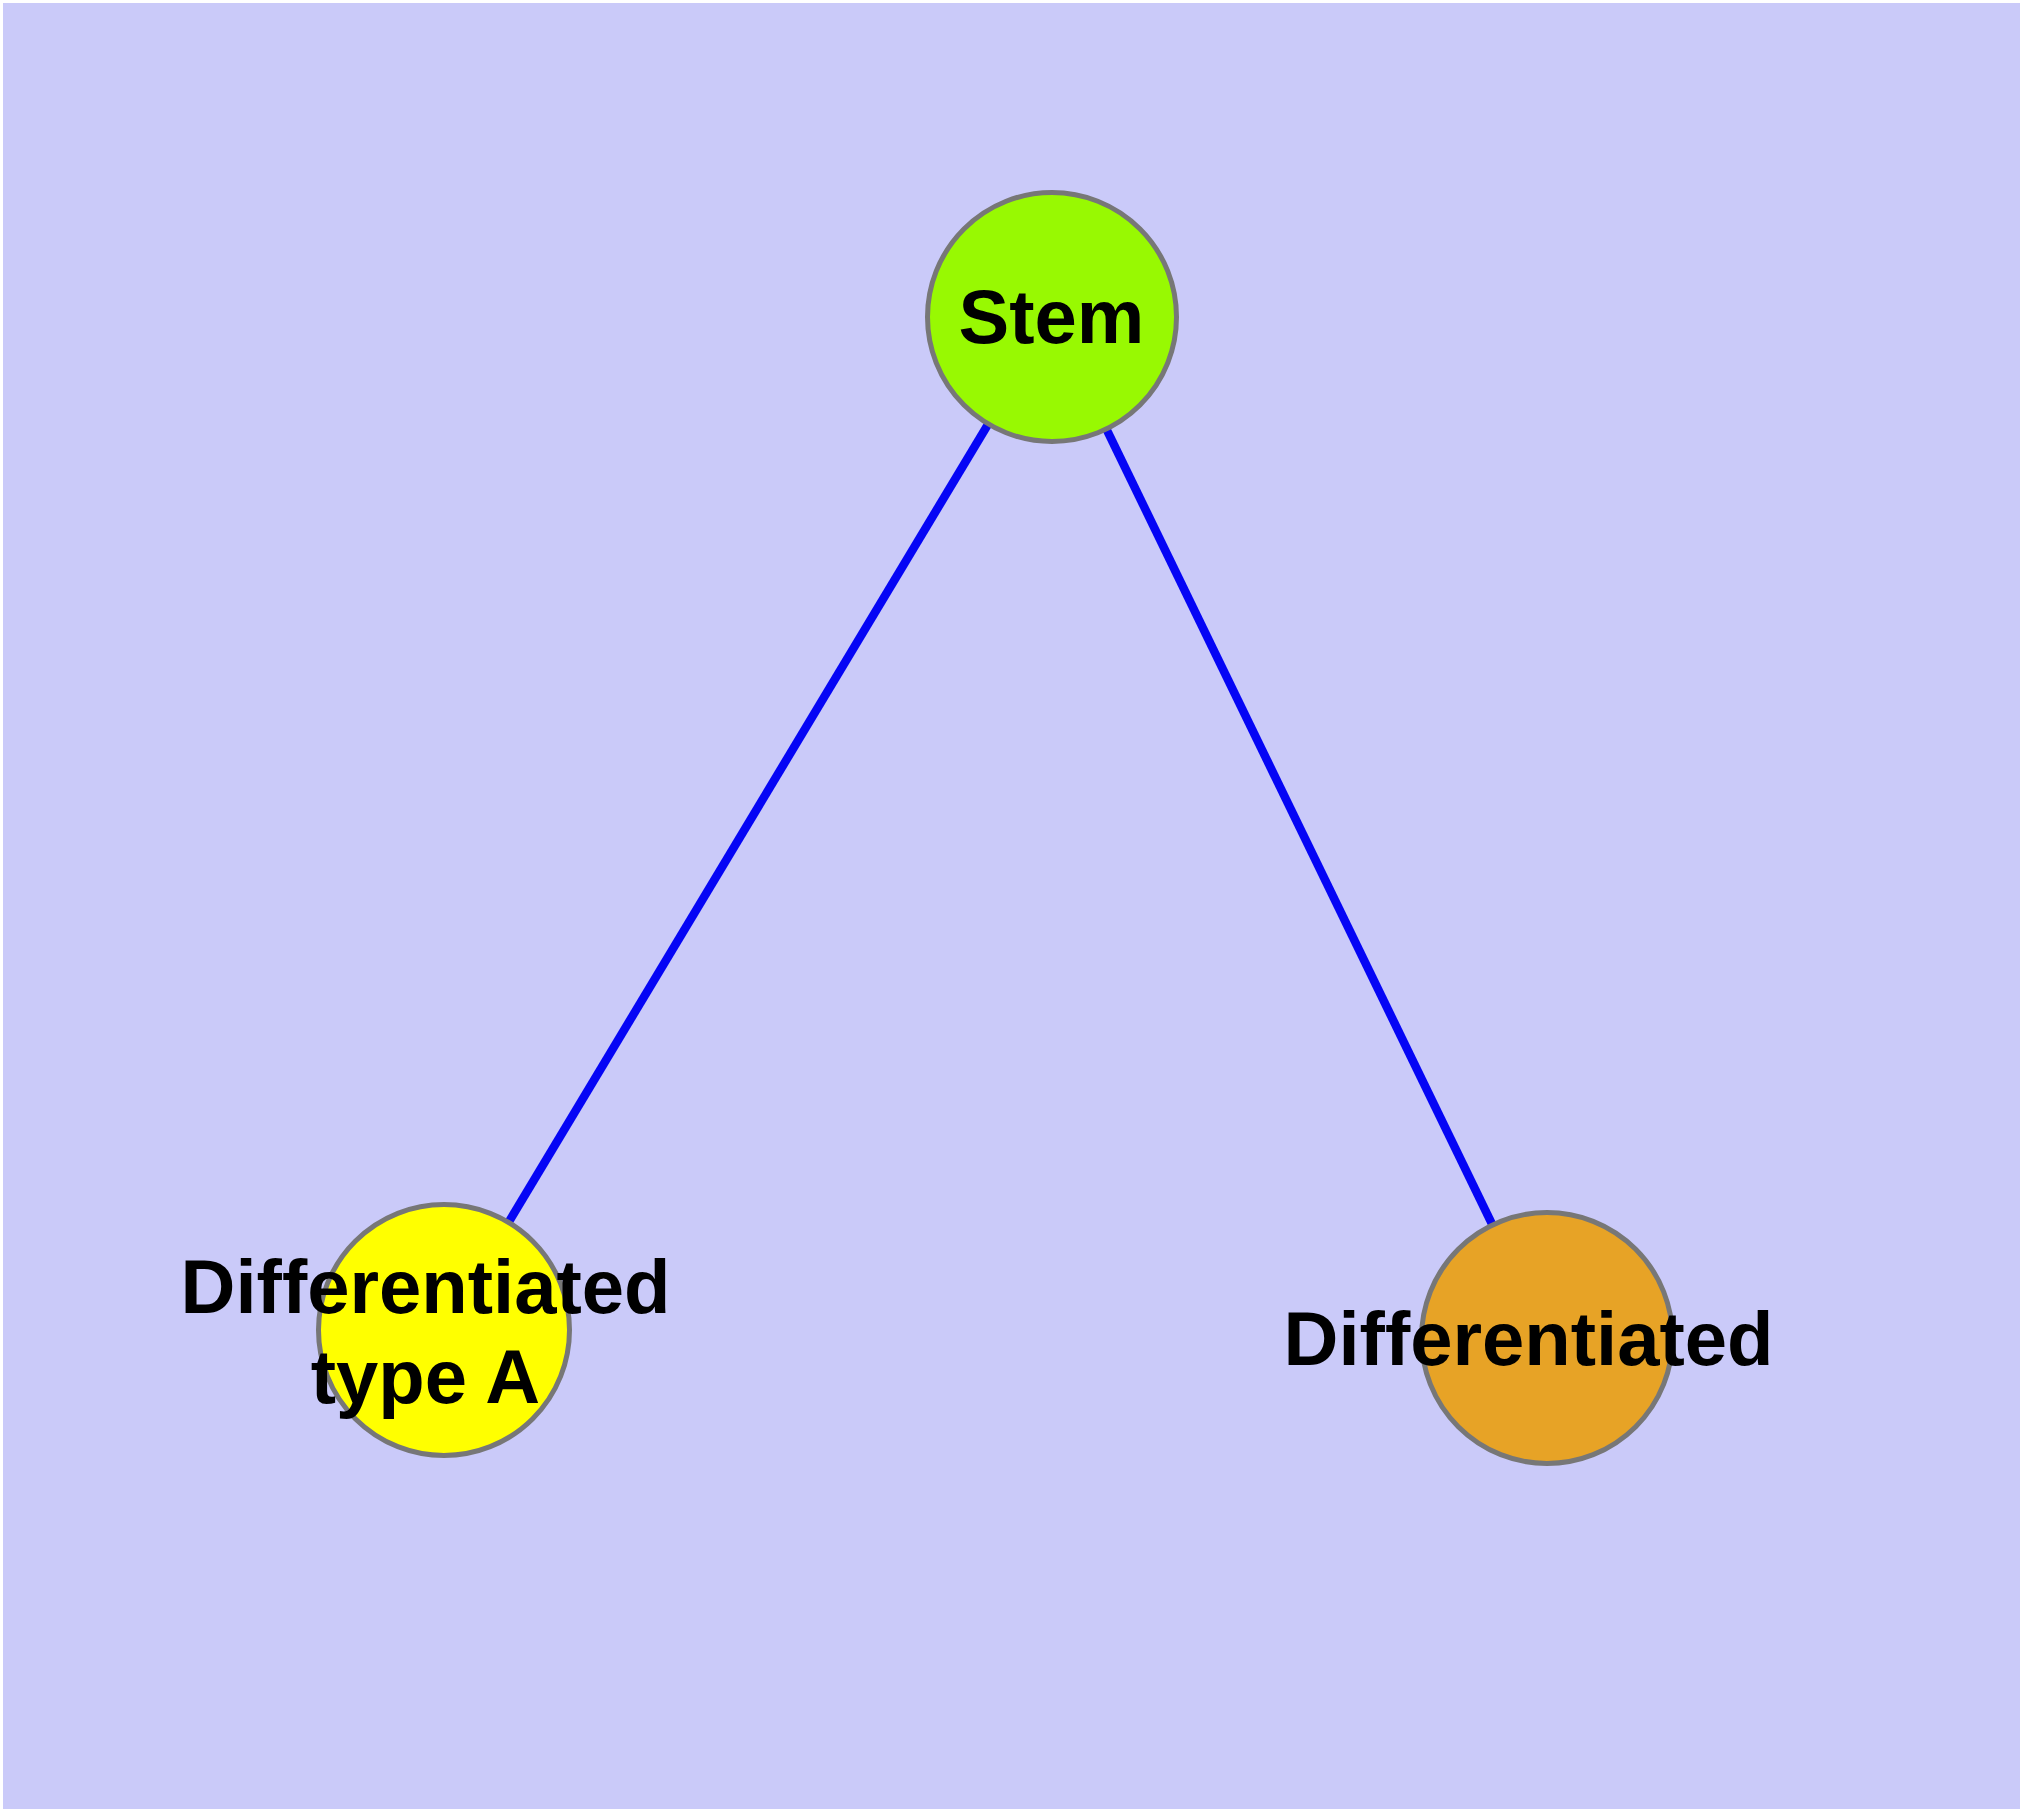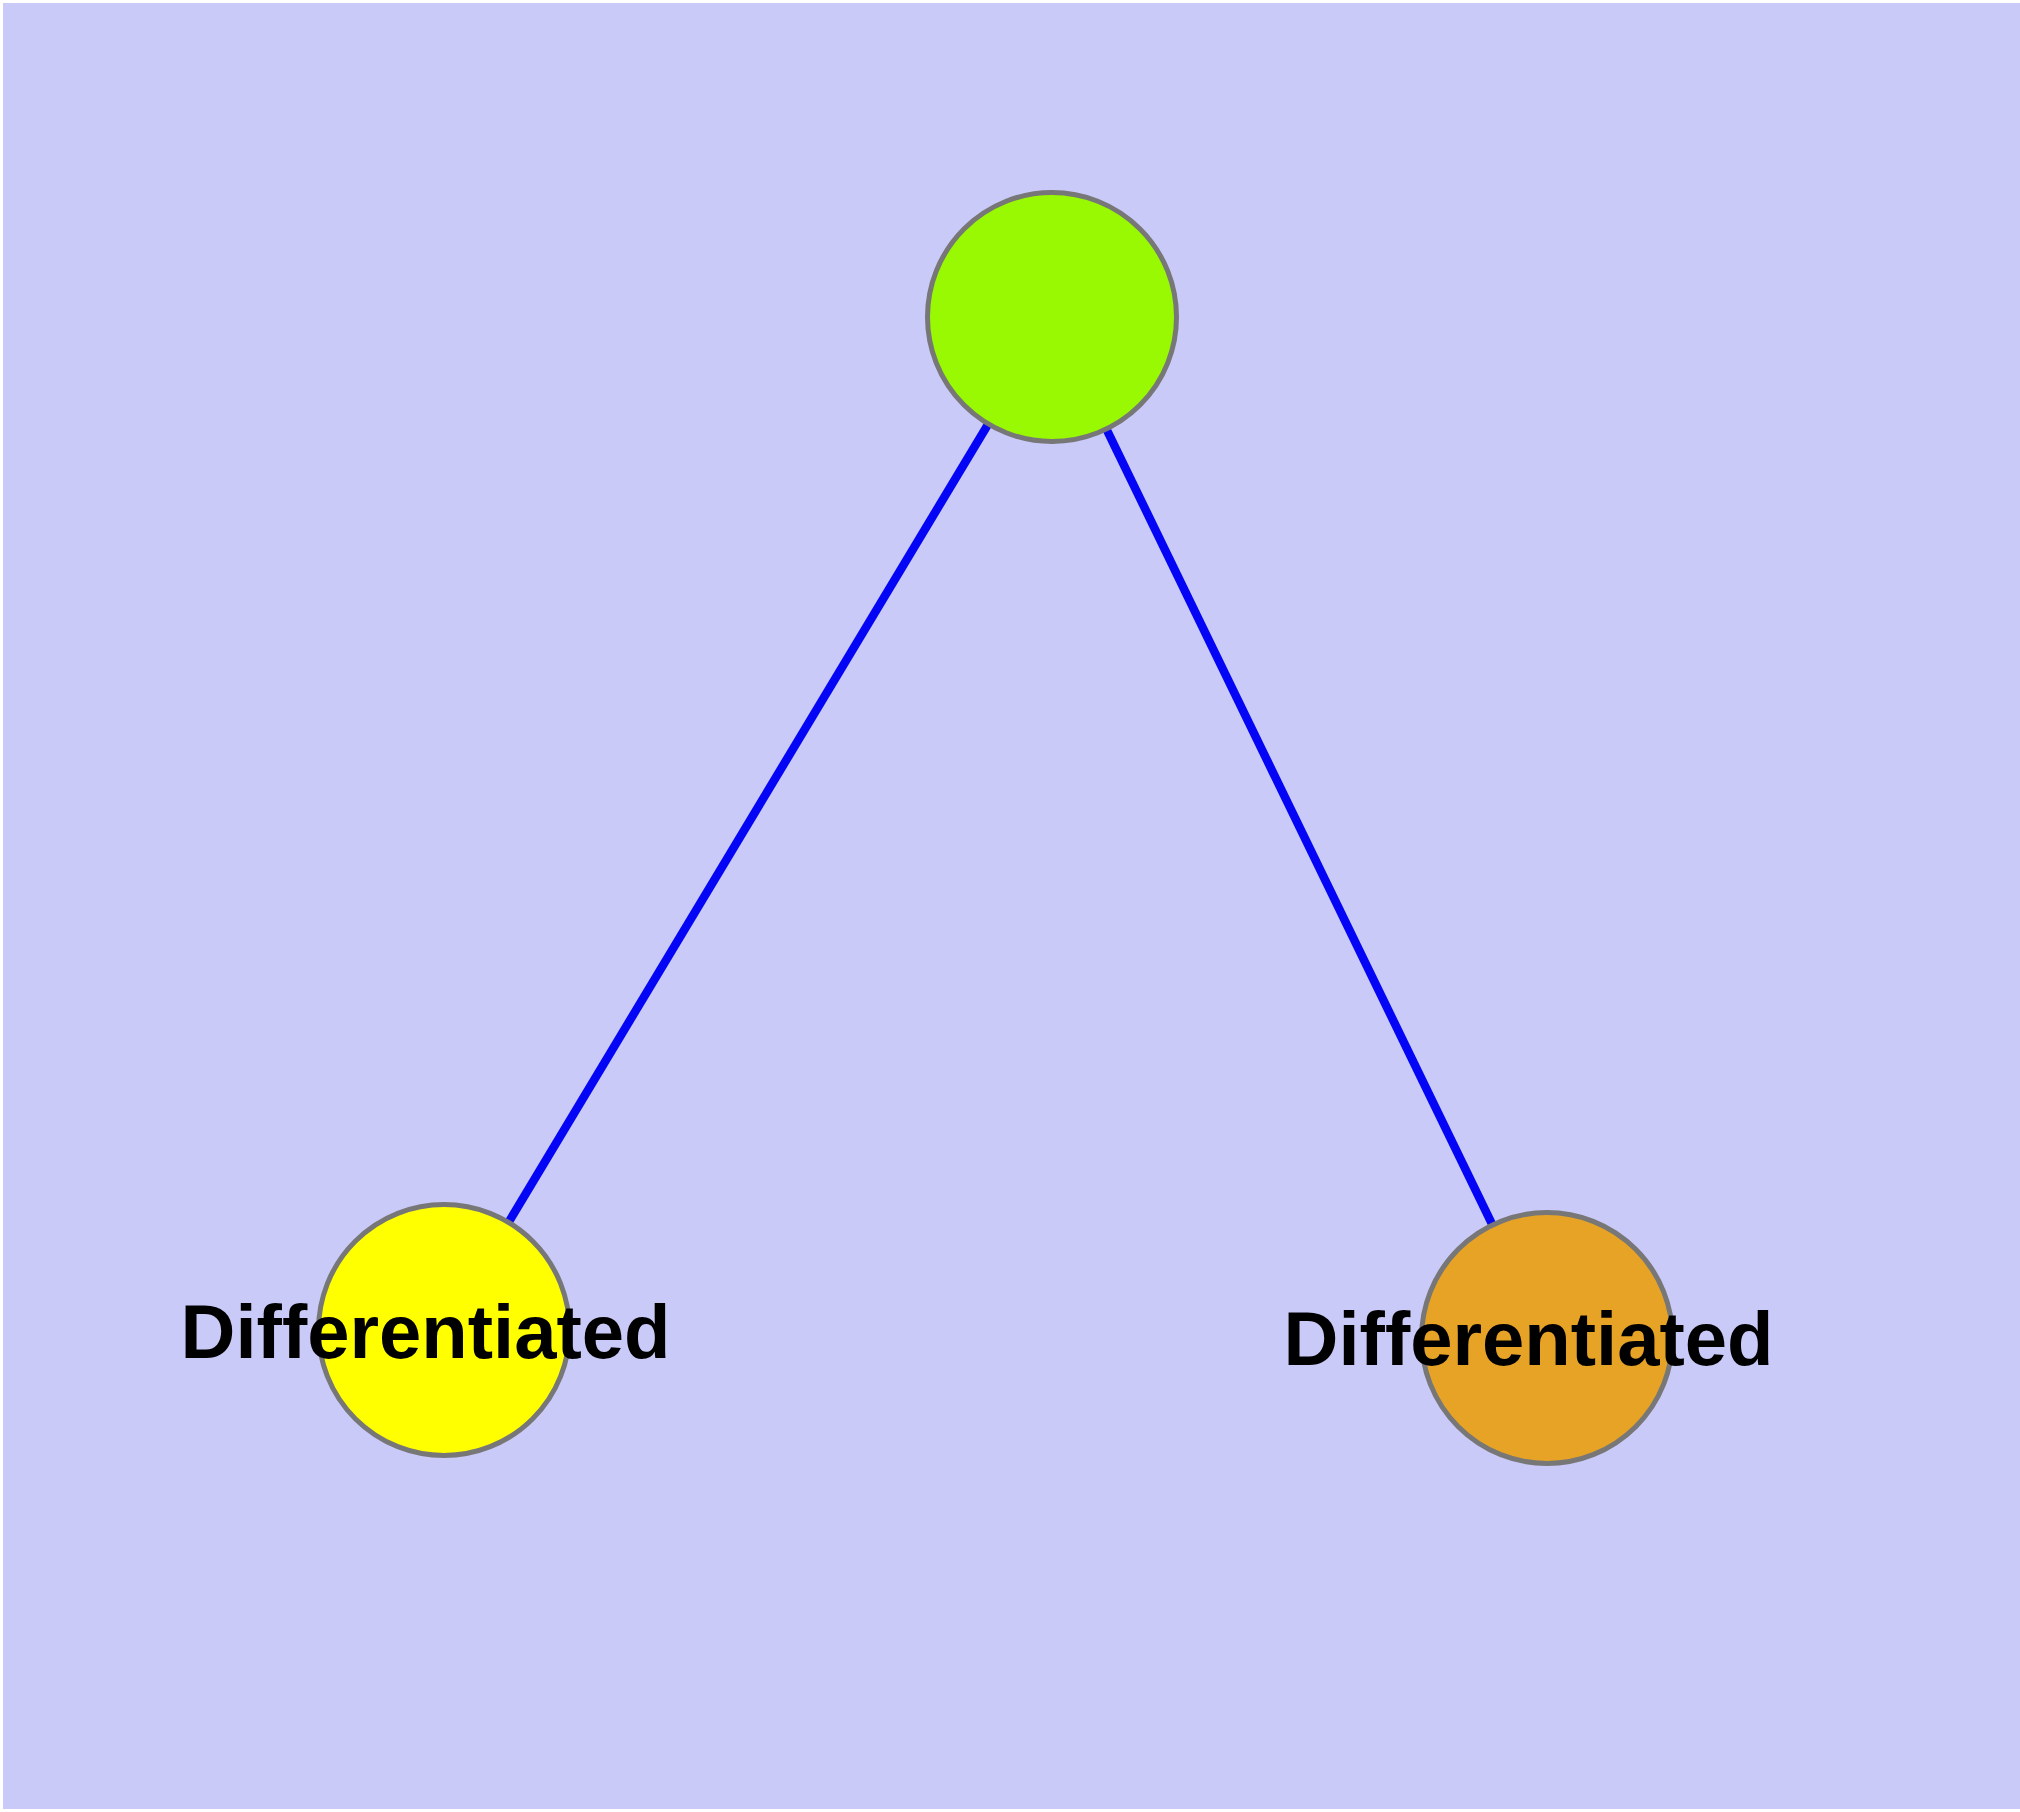--- a/index.html
+++ b/index.html
@@ -59,23 +59,27 @@
 
   <svg class="edge-layer" xmlns="http://www.w3.org/2000/svg" viewBox="0 0 2381 2131" width="2018" height="1806">
     <line x1="1238" y1="371" x2="520" y2="1566" stroke="#0505f5" stroke-width="10"></line>
     <line x1="1238" y1="371" x2="1822" y2="1575" stroke="#0505f5" stroke-width="10"></line>
   </svg>
 
   <div class="node" style="left: 1049px; top: 314px; width: 254px; height: 254px; background: rgb(152, 249, 2); border-color: rgb(119, 119, 119); border-width: 5.1px;"></div>
   <div class="node" style="left: 441px; top: 1327px; width: 256px; height: 256px; background: rgb(255, 255, 0); border-color: rgb(119, 119, 119); border-width: 5.1px;"></div>
   <div class="node" style="left: 1544px; top: 1335px; width: 256px; height: 256px; background: rgb(231, 163, 38); border-color: rgb(119, 119, 119); border-width: 5.1px;"></div>
 
+  <div class="node-label" style="left: 1049px; top: 314px; color: rgb(0, 0, 0);">
+    <span class="label-line">Stem</span>
+  </div>
 
   <div class="node-label" style="left: 423px; top: 1329px; color: rgb(0, 0, 0);">
     <span class="label-line">Differentiated</span>
+    <span class="label-line">type A</span>
   </div>
 
   <div class="node-label" style="left: 1526px; top: 1336px; color: rgb(0, 0, 0);">
     <span class="label-line">Differentiated</span>
   </div>
 
 </div>
 
 
 </body></html>

